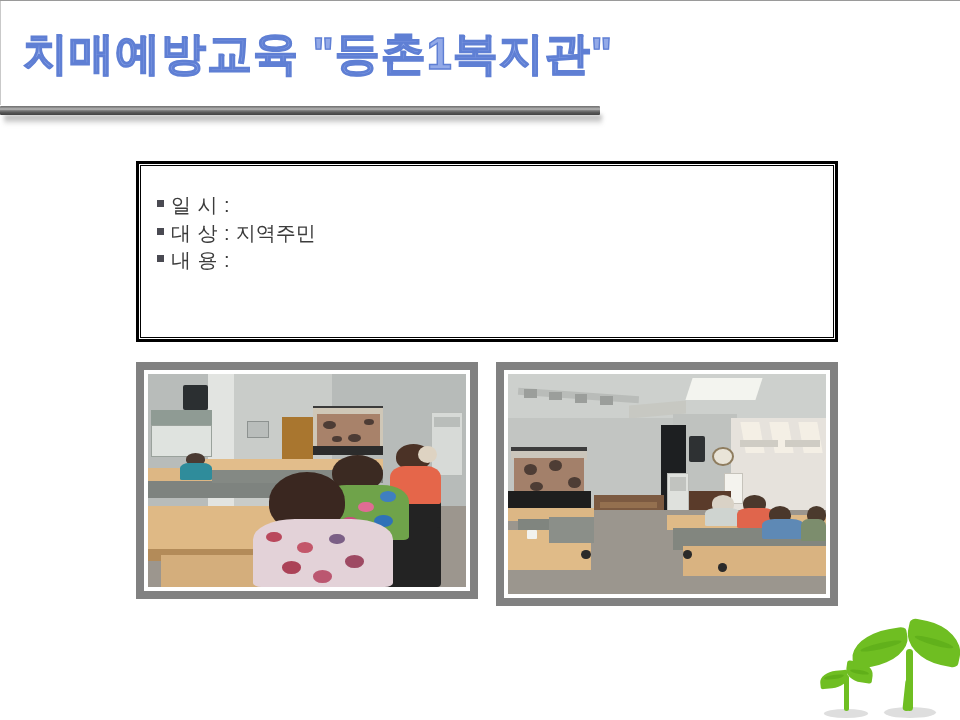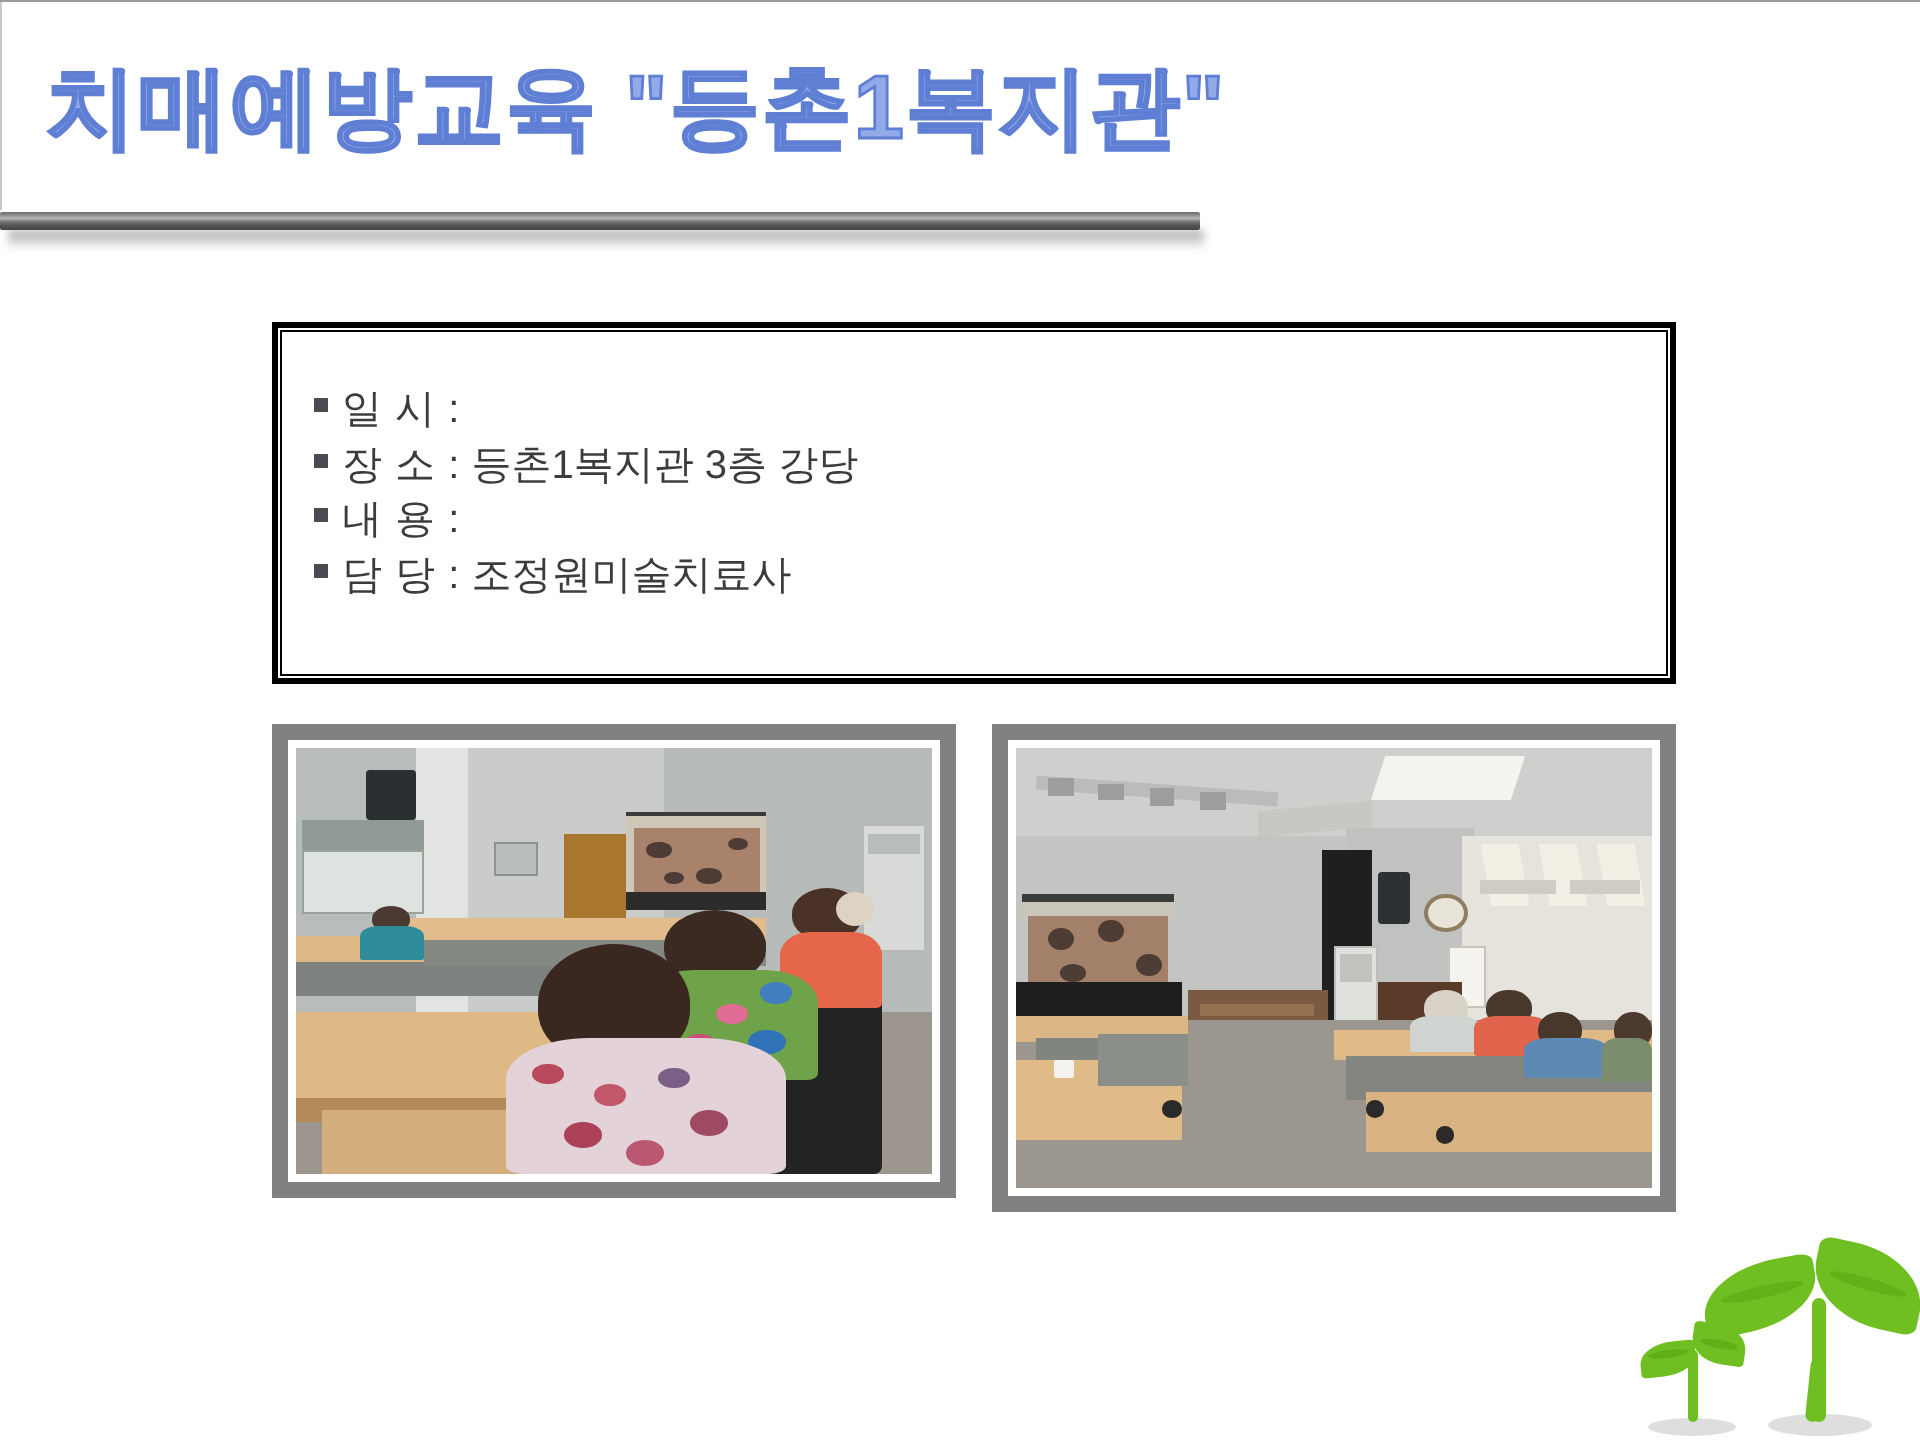--- a/index.html
+++ b/index.html
@@ -264,34 +264,28 @@
 
   <div id="info-box">
     <ul id="info-list">
       <li>
         <span class="bullet"></span>
         <span class="label">일  시 :</span>
         <span>&nbsp;</span>
       </li>
       <li>
         <span class="bullet"></span>
-        <span class="label">장  소 :</span>
+        <span class="label">대  상 :</span>
         <span>&nbsp;</span>
-        <span class="value">등촌1복지관 3층 강당</span>
+        <span class="value">지역주민</span>
       </li>
       <li>
         <span class="bullet"></span>
         <span class="label">내  용 :</span>
         <span>&nbsp;</span>
-      </li>
-      <li>
-        <span class="bullet"></span>
-        <span class="label">담  당 :</span>
-        <span>&nbsp;</span>
-        <span class="value">조정원미술치료사</span>
       </li>
     </ul>
   </div>
 
   <div class="photo-frame" id="photo-1">
     <div class="photo-inner">
       <div class="photo-canvas">
 
         <div class="wall" style="left:0;top:0;width:100%;height:64%;background:#c9ccc9;"></div>
         <div class="wall" style="left:0;top:0;width:19%;height:64%;background:#b8bcba;"></div>

